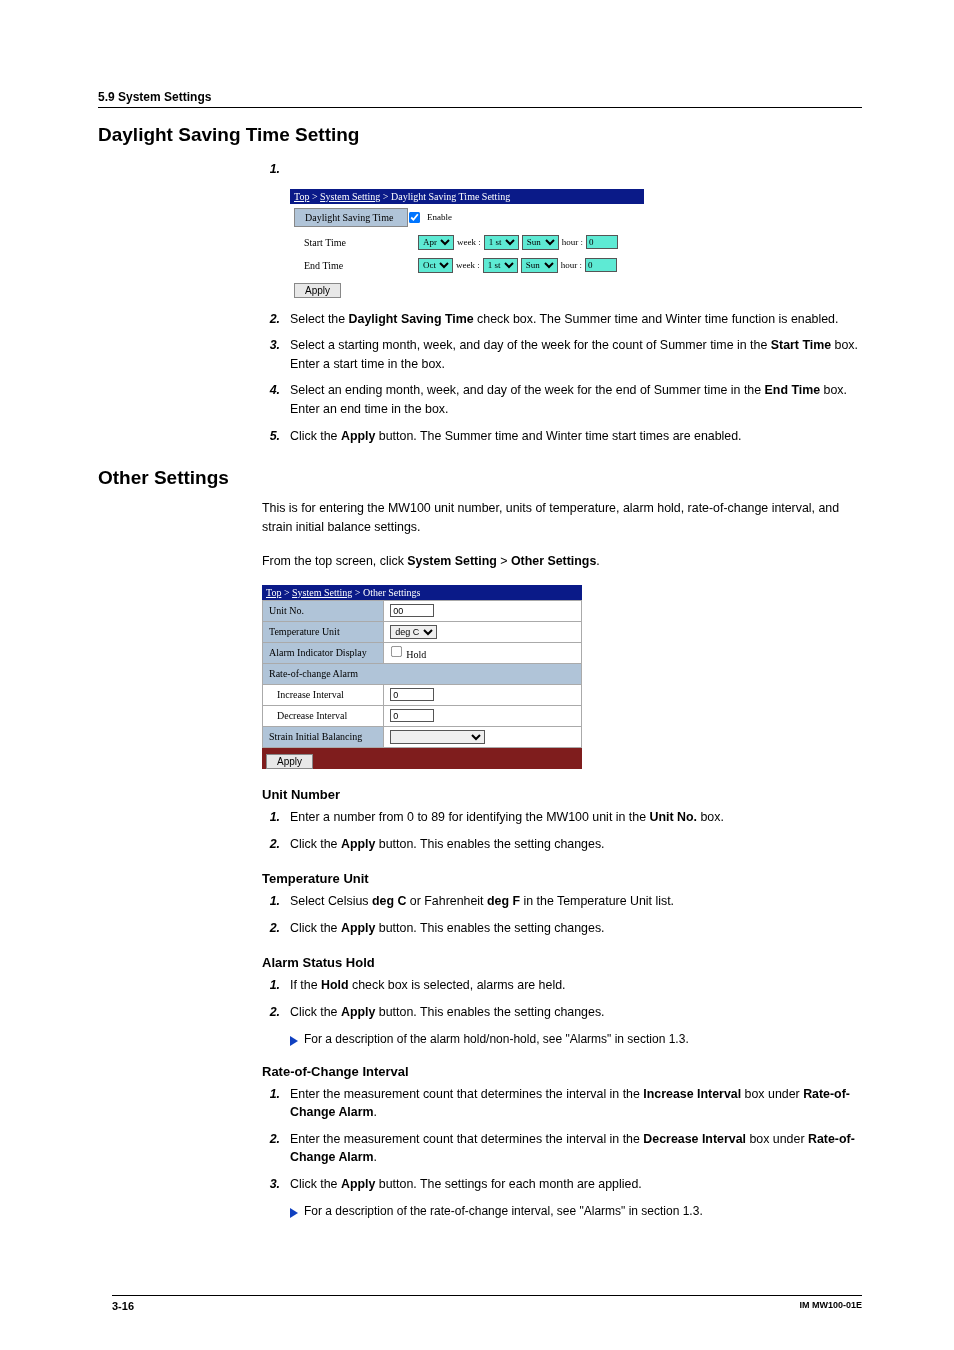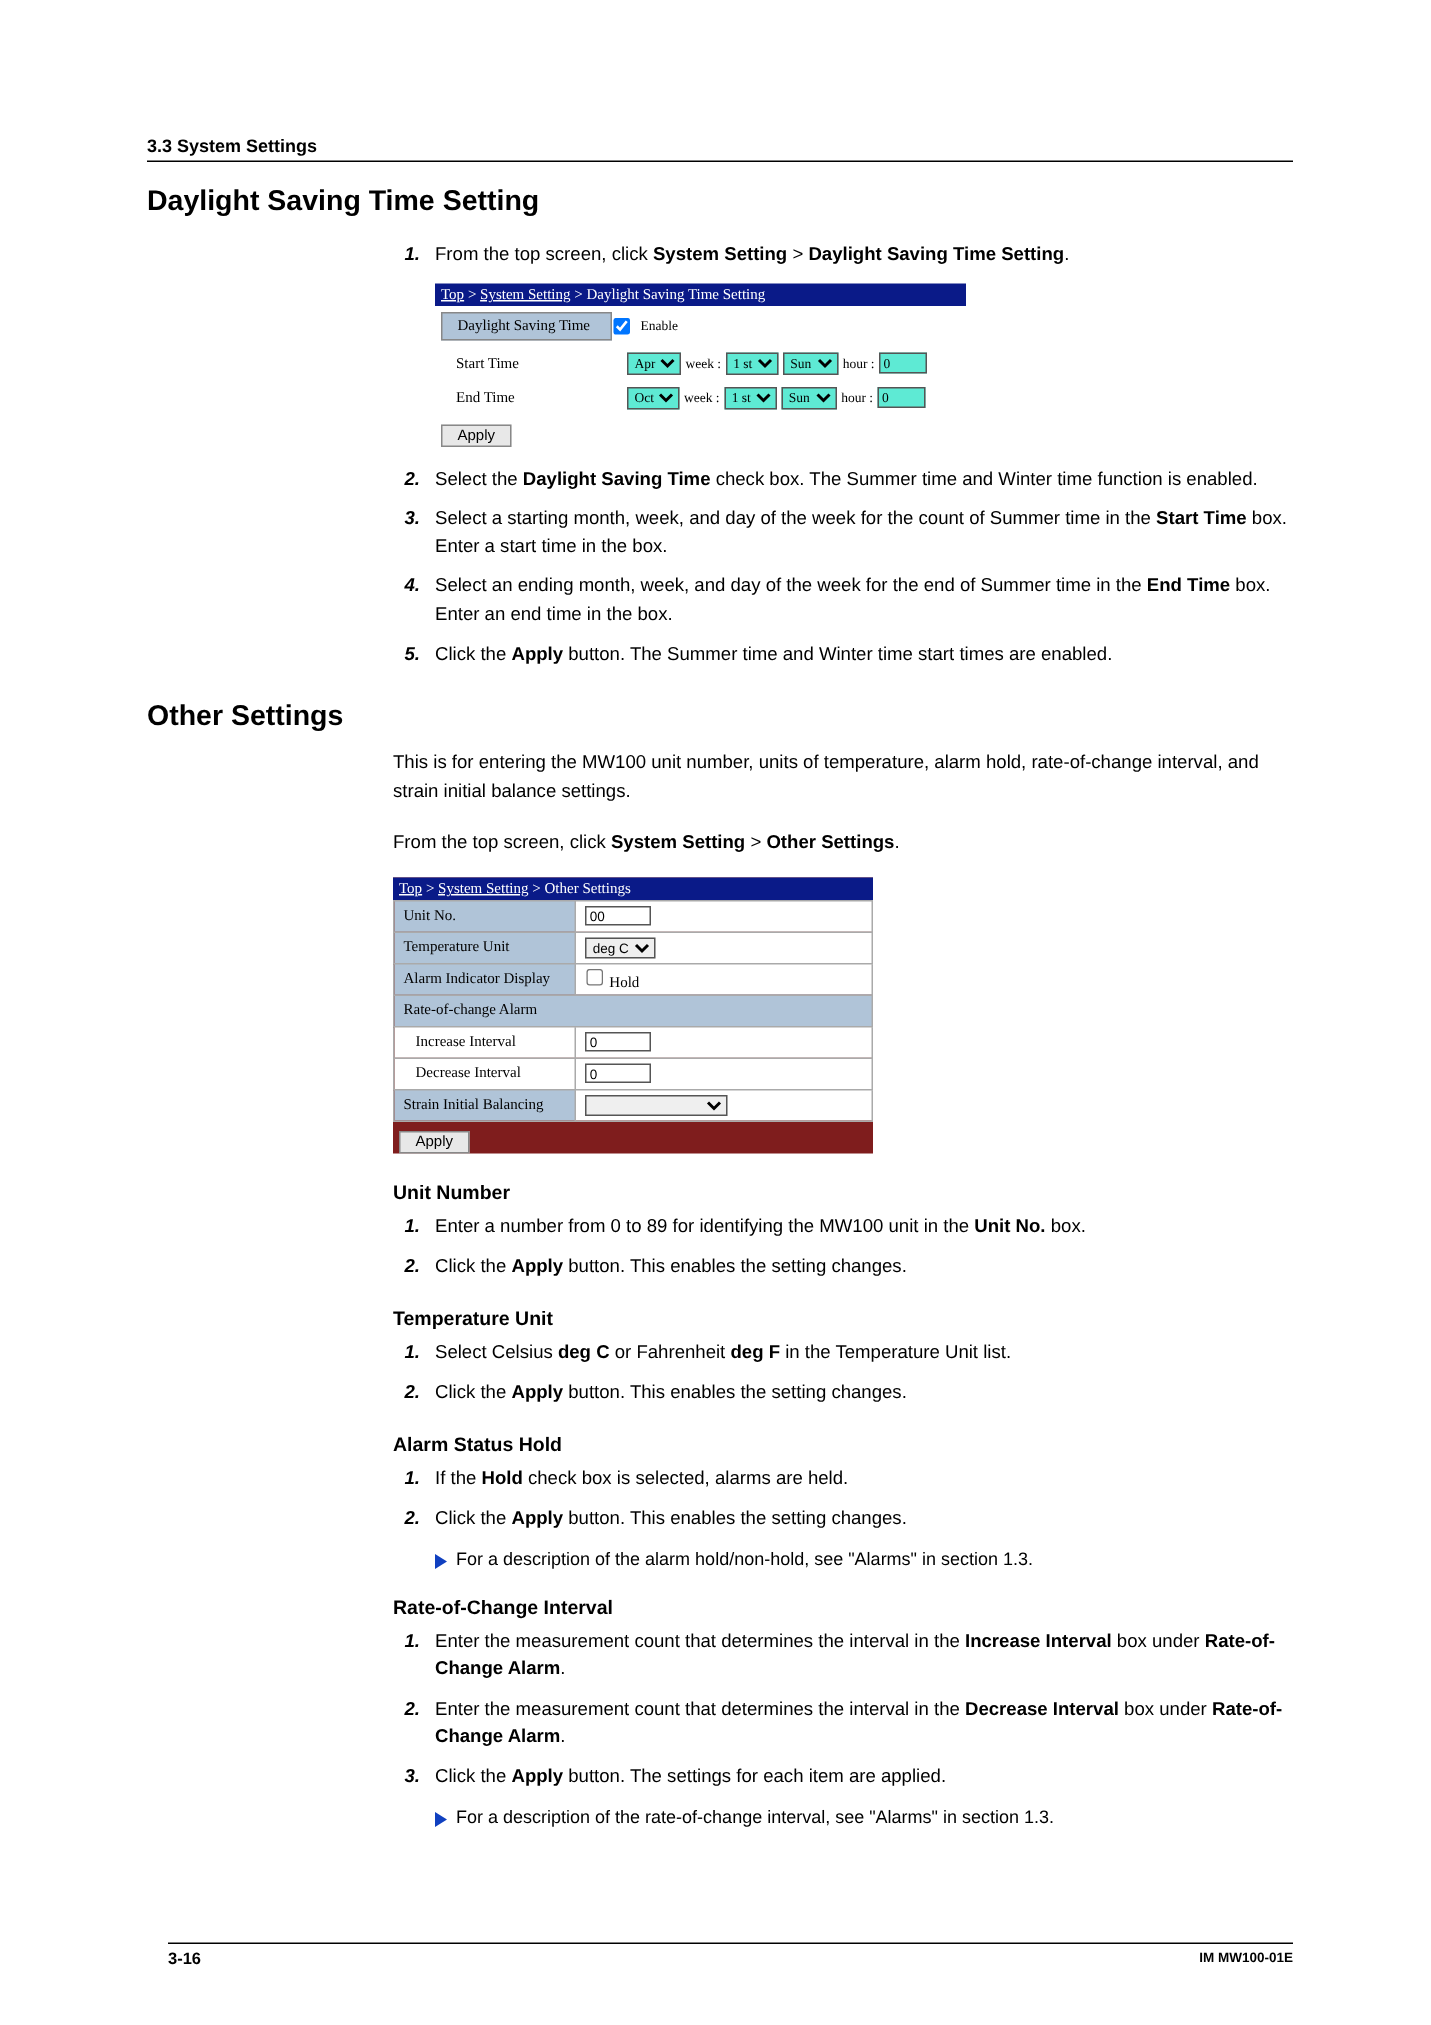--- a/index.html
+++ b/index.html
@@ -170,29 +170,28 @@
     padding-top: 4px;
   }
   .page-footer .right { font-size: 9px; }
   b { font-weight: bold; }
 </style>
 </head>
 <body>
 
 <div class="page">
 
-  <div class="section-header-small">3.3  System Settings</div>
+  <div class="section-header-small">5.9  System Settings</div>
 
   <div class="h1">Daylight Saving Time Setting</div>
 
   <div class="indent-block">
     <ol class="steps">
       <li>
         <span class="num">1.</span>
-        <span><span>From the top screen, click </span><b>System Setting</b><span> &gt; </span><b>Daylight Saving Time Setting</b><span>.</span></span>
       </li>
     </ol>
 
     <div class="embed">
       <div class="crumb">
         <span class="link">Top</span> &gt;
         <span class="link">System Setting</span> &gt;
         <span>Daylight Saving Time Setting</span>
       </div>
       <div class="row hdr-row">
@@ -340,21 +339,21 @@
       <li>
         <span class="num">1.</span>
         <span><span>Enter the measurement count that determines the interval in the </span><b>Increase Interval</b><span> box under </span><b>Rate-of-Change Alarm</b><span>.</span></span>
       </li>
       <li>
         <span class="num">2.</span>
         <span><span>Enter the measurement count that determines the interval in the </span><b>Decrease Interval</b><span> box under </span><b>Rate-of-Change Alarm</b><span>.</span></span>
       </li>
       <li>
         <span class="num">3.</span>
-        <span><span>Click the </span><b>Apply</b><span> button. The settings for each item are applied.</span></span>
+        <span><span>Click the </span><b>Apply</b><span> button. The settings for each month are applied.</span></span>
       </li>
     </ol>
     <div class="note-row">
       <span class="arrow-icon"></span>
       <span>For a description of the rate-of-change interval, see "Alarms" in section 1.3.</span>
     </div>
 
   </div>
 
 </div>

